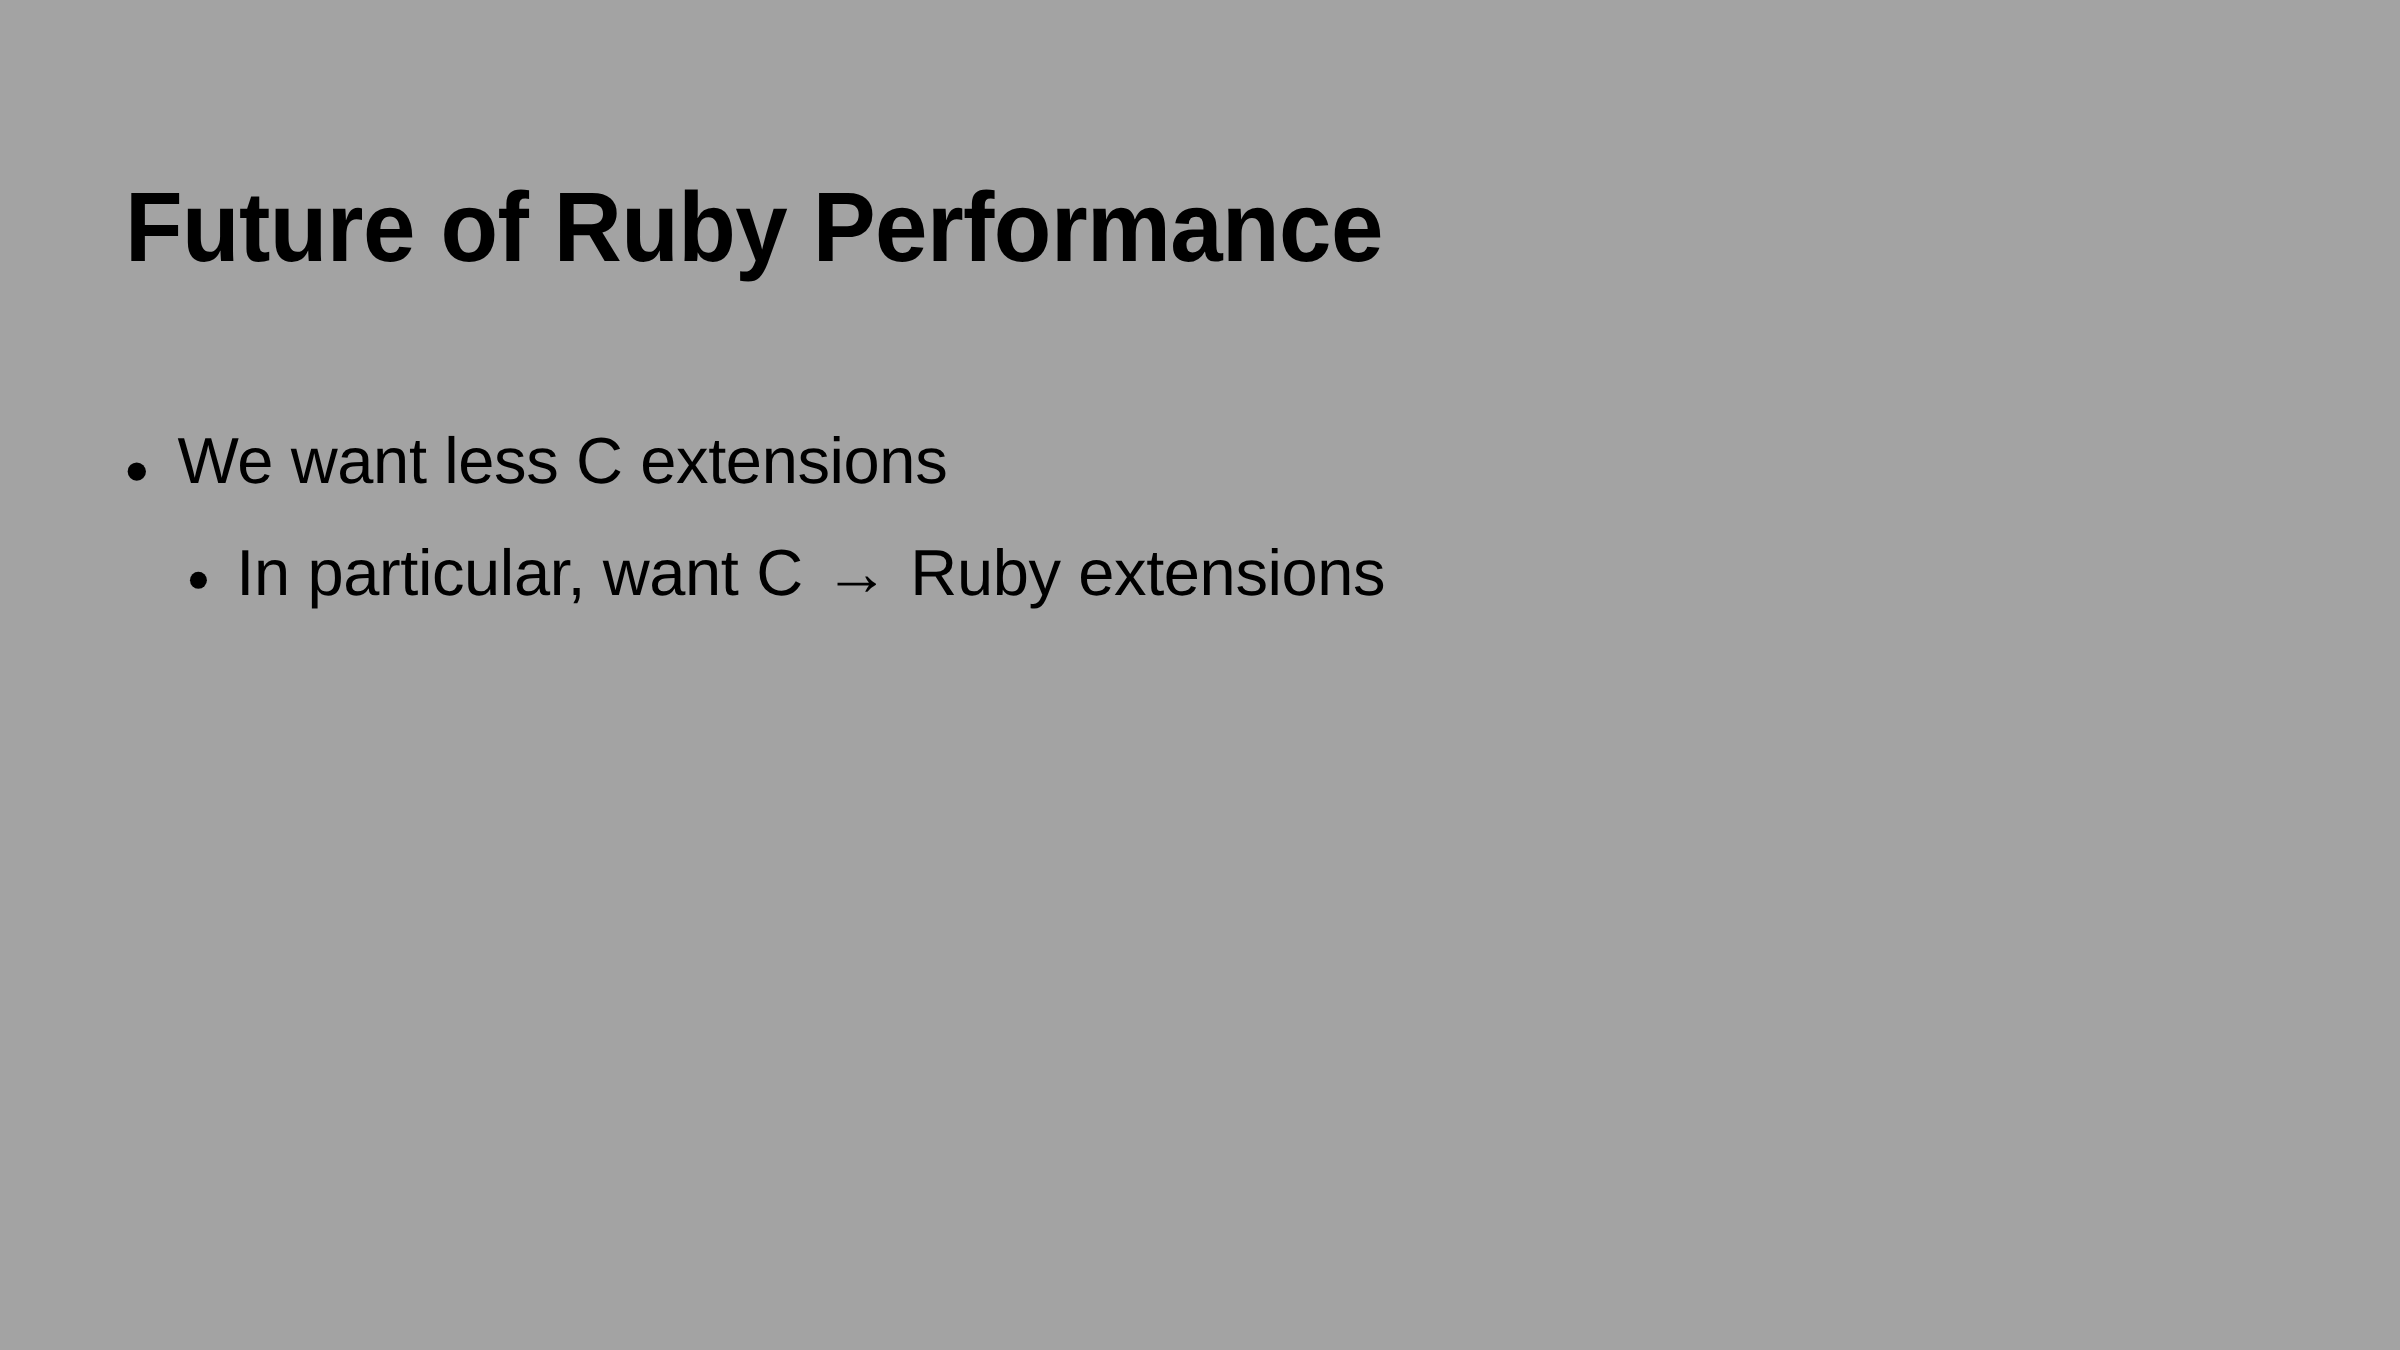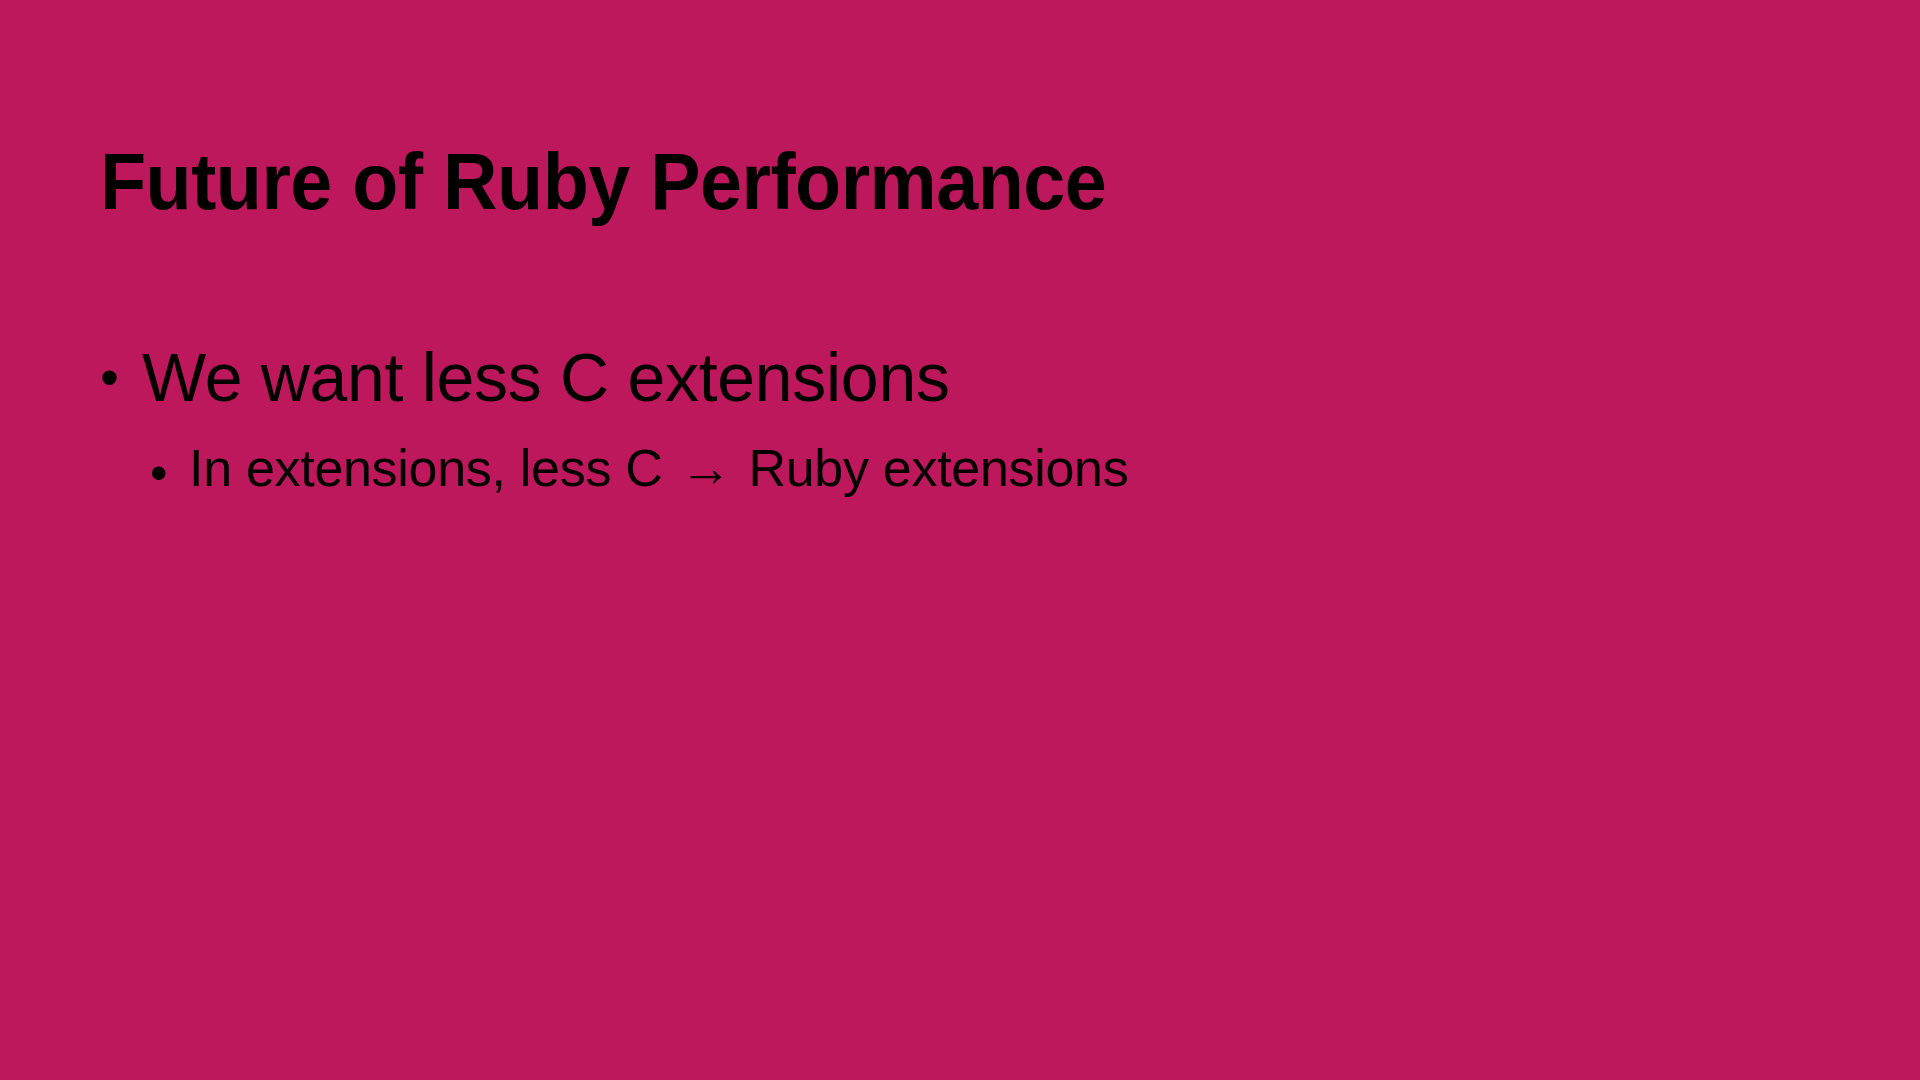--- a/index.html
+++ b/index.html
@@ -13,21 +13,21 @@
     background: #ffffff;
     font-family: "Liberation Sans", sans-serif;
     color: #000000;
     overflow: hidden;
   }
 
   .slide {
     position: relative;
     width: 1920px;
     height: 1080px;
-    background: #be185d;
+    background: #a3a3a3;
   }
 
   .slide-title {
     position: absolute;
     left: 100px;
     top: 84px;
     font-family: "Liberation Sans", sans-serif;
     font-weight: bold;
     font-size: 79px;
     line-height: 1.14;
@@ -82,21 +82,21 @@
 
   .bullet-text {
     flex: 0 1 auto;
     font-family: "Liberation Sans", sans-serif;
     font-weight: normal;
     color: #000000;
     letter-spacing: -0.3px;
   }
 
   .level-1 .bullet-text {
-    font-size: 68px;
+    font-size: 52px;
     line-height: 1.05;
   }
 
   .level-2 .bullet-text {
     font-size: 52px;
     line-height: 1.05;
   }
 
   .arrow-glyph {
     display: inline-block;
@@ -112,17 +112,17 @@
 
   <div class="bullet-list">
 
     <div class="bullet-row level-1">
       <span class="bullet-mark">•</span>
       <span class="bullet-text">We want less C extensions</span>
     </div>
 
     <div class="bullet-row level-2">
       <span class="bullet-mark">•</span>
-      <span class="bullet-text"><span>In extensions, less C </span><span class="arrow-glyph">→</span><span> Ruby extensions</span></span>
+      <span class="bullet-text"><span>In particular, want C </span><span class="arrow-glyph">→</span><span> Ruby extensions</span></span>
     </div>
 
   </div>
 </div>
 
 </body></html>

